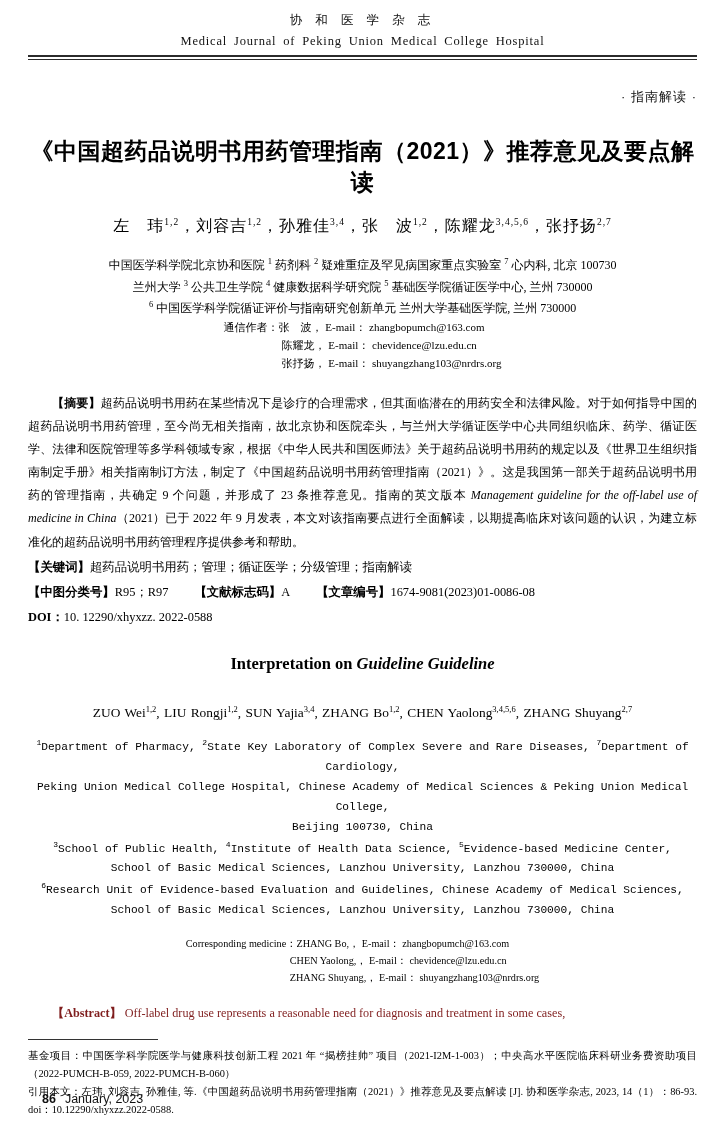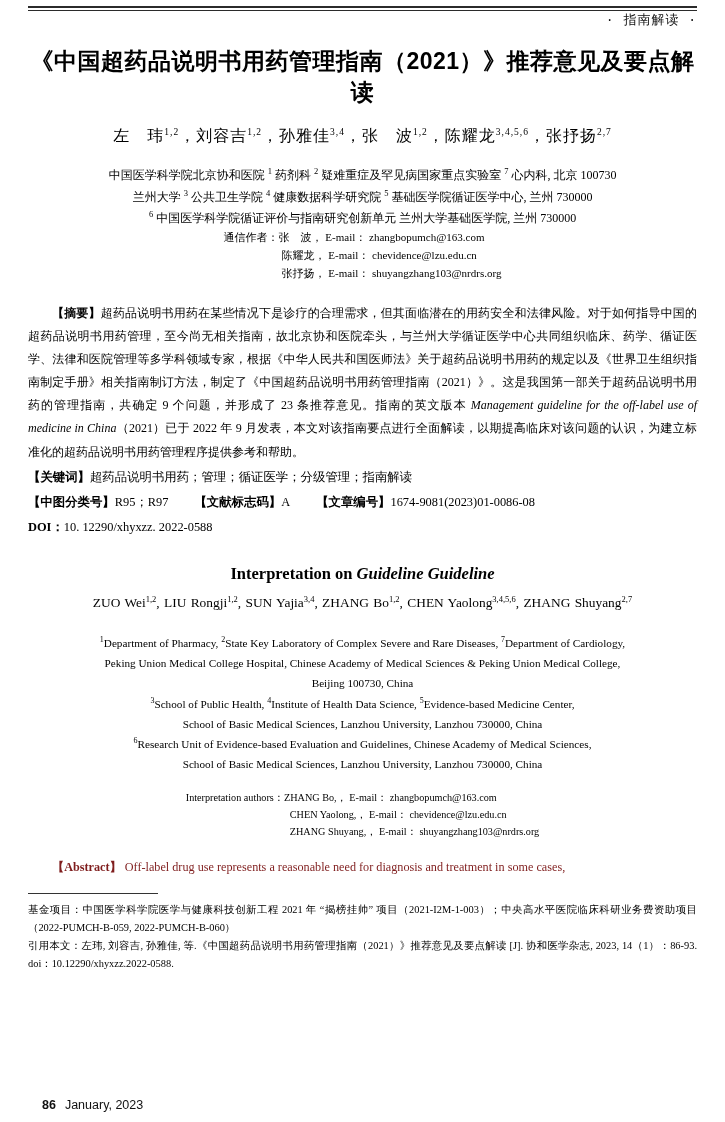--- a/index.html
+++ b/index.html
@@ -44,33 +44,34 @@
   .rule-double {
     margin-top: 6px;
     border-top: 2px solid #2b2b2b;
     border-bottom: 1px solid #2b2b2b;
     height: 2px;
   }
 
   
   .colmark {
     text-align: right;
-    font-family: Liberation Mono, monospace;
+    font-family: Liberation Sans, sans-serif;
     font-size: 13px;
     letter-spacing: 1px;
+    margin-top: 28px;
     color: #111;
   }
 
   
   .title-cn {
     text-align: center;
     font-size: 23px;
     font-weight: bold;
     letter-spacing: 0.5px;
-    margin-top: 17px;
+    margin-top: 30px;
     font-family: "Liberation Sans", "DejaVu Sans", sans-serif;
     color: #000;
   }
 
   .authors-cn {
     text-align: center;
     font-size: 16px;
     margin-top: 18px;
     letter-spacing: 1px;
     color: #000;
@@ -126,32 +127,33 @@
     font-size: 16.5px;
     line-height: 1.62;
     margin-top: 22px;
     color: #000;
   }
   .title-en i { font-style: italic; }
 
   .authors-en {
     text-align: center;
     font-size: 13.4px;
-    margin-top: 6px;
+    margin-top: 26px;
     color: #000;
     word-spacing: 1px;
   }
   .authors-en sup { font-size: 8.5px; }
 
   .affil-en {
     text-align: center;
     font-size: 11.2px;
     line-height: 1.78;
-    margin-top: 22px;
-    color: #000;
+    margin-top: 15px;
+    color: #000;
+    font-family: Liberation Mono, monospace;
   }
   .affil-en sup { font-size: 8px; }
 
   .corr-block-en {
     margin-top: 14px;
     font-size: 10.2px;
     line-height: 1.68;
     color: #000;
     display: flex;
     justify-content: center;
@@ -195,20 +197,24 @@
     font-size: 12.5px;
     color: #111;
   }
   .pagefoot .pgnum { font-weight: bold; margin-right: 9px; }
 </style>
 </head>
 <body>
 
 <div class="page">
 
+  <div class="masthead">
+    <div class="masthead-cn">协 和 医 学 杂 志</div>
+    <div class="masthead-en">Medical  Journal  of  Peking  Union  Medical  College  Hospital</div>
+  </div>
   <div class="rule-double"></div>
 
   <div class="colmark">· 指南解读 ·</div>
 
   <h1 class="title-cn">《中国超药品说明书用药管理指南（2021）》推荐意见及要点解读</h1>
 
   <div class="authors-cn">
     <span id="authors-cn-slot"><span>左　玮</span><sup>1,2</sup><span>，</span><span>刘容吉</span><sup>1,2</sup><span>，</span><span>孙雅佳</span><sup>3,4</sup><span>，</span><span>张　波</span><sup>1,2</sup><span>，</span><span>陈耀龙</span><sup>3,4,5,6</sup><span>，</span><span>张抒扬</span><sup>2,7</sup></span>
   </div>
 
@@ -255,21 +261,21 @@
       <div>Peking Union Medical College Hospital, Chinese Academy of Medical Sciences &amp; Peking Union Medical College,</div>
       <div>Beijing 100730, China</div>
       <div><sup>3</sup>School of Public Health, <sup>4</sup>Institute of Health Data Science, <sup>5</sup>Evidence-based Medicine Center,</div>
       <div>School of Basic Medical Sciences, Lanzhou University, Lanzhou 730000, China</div>
       <div><sup>6</sup>Research Unit of Evidence-based Evaluation and Guidelines, Chinese Academy of Medical Sciences,</div>
       <div>School of Basic Medical Sciences, Lanzhou University, Lanzhou 730000, China</div>
     </div>
 
   <div class="corr-block-en">
     <div class="corr-inner-en" id="corr-en-slot">
-        <div class="corr-line"><span>Interpretation authors：</span><span>ZHANG Bo,， </span><span>E-mail：</span><span> zhangbopumch@163.com</span></div>
+        <div class="corr-line"><span>Corresponding medicine：</span><span>ZHANG Bo,， </span><span>E-mail：</span><span> zhangbopumch@163.com</span></div>
         <div class="corr-line corr-indent-en"><span>CHEN Yaolong,， </span><span>E-mail：</span><span> chevidence@lzu.edu.cn</span></div>
         <div class="corr-line corr-indent-en"><span>ZHANG Shuyang,， </span><span>E-mail：</span><span> shuyangzhang103@nrdrs.org</span></div>
       </div>
   </div>
 
   <div class="abs-en">
     <b>【Abstract】</b> <span>Off-label drug use represents a reasonable need for diagnosis and treatment in some cases,</span>
   </div>
 
   <div class="footnote-rule"></div>

